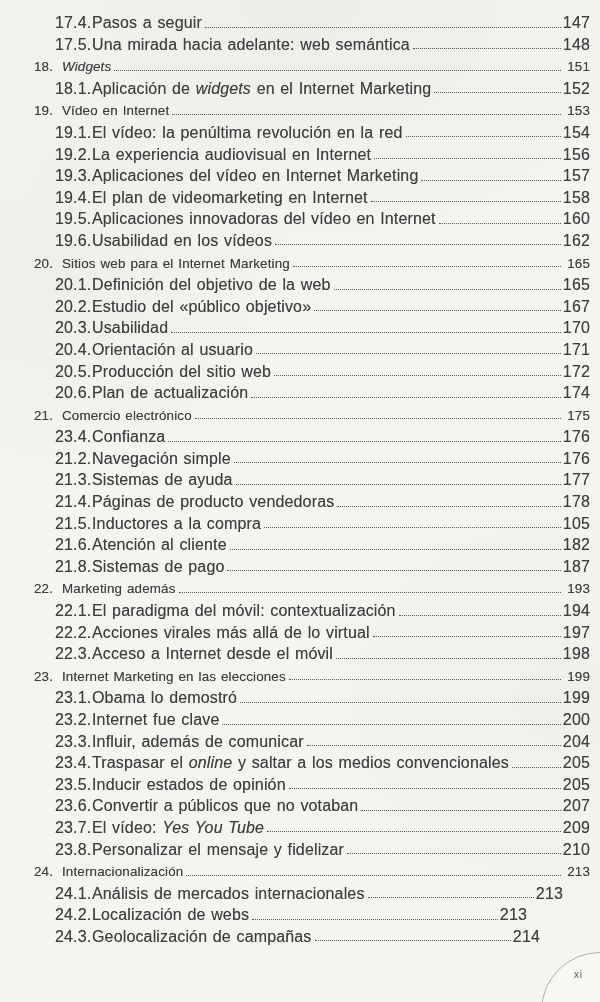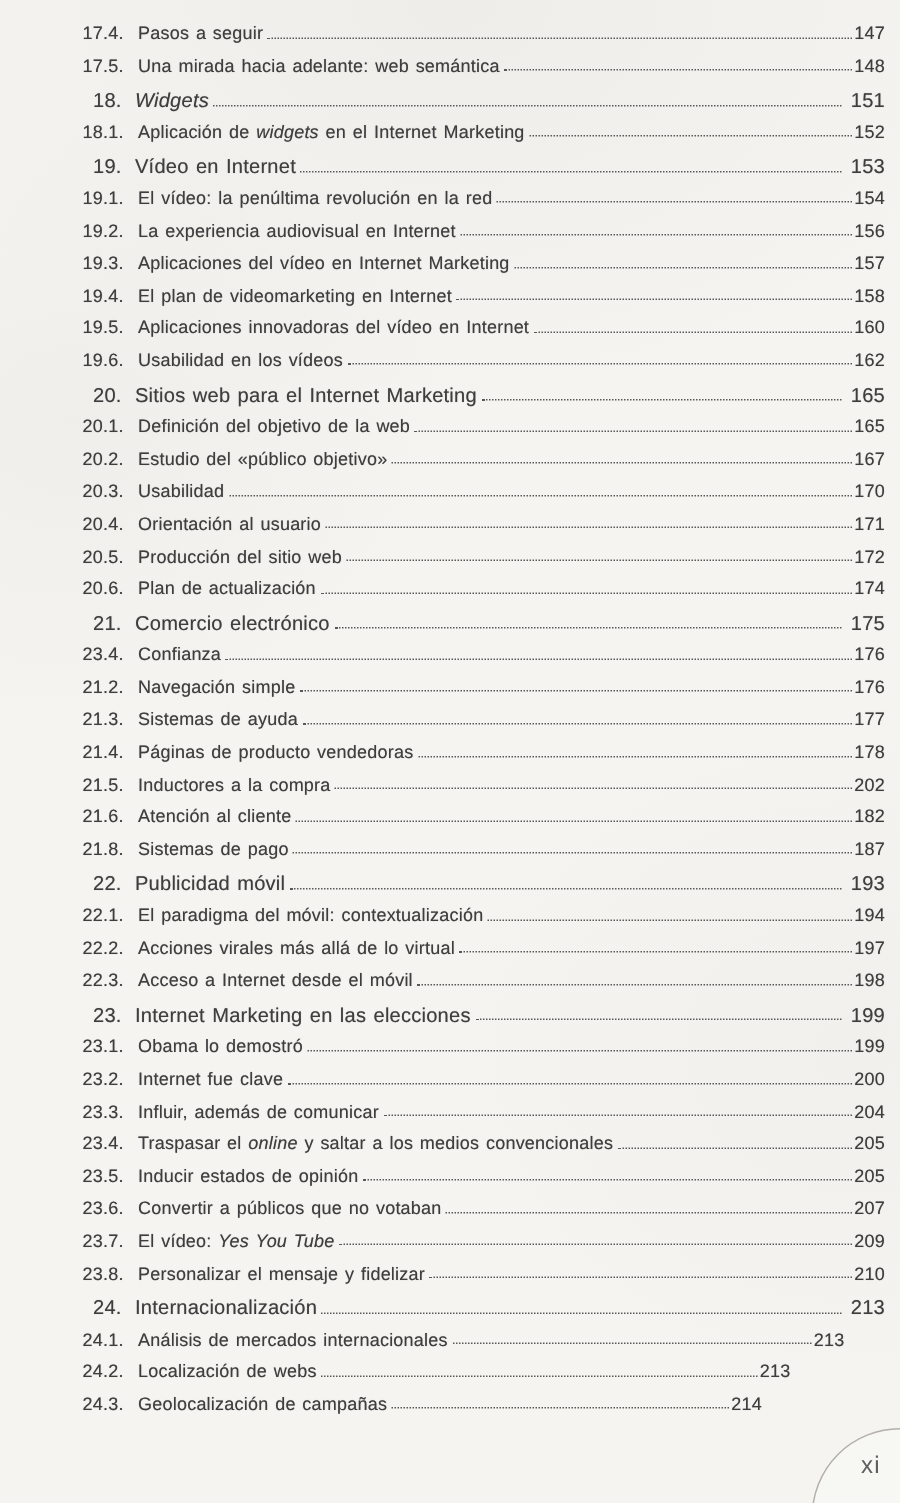--- a/index.html
+++ b/index.html
@@ -22,33 +22,33 @@
     top: 12px;
     left: 0;
     right: 0;
   }
   .row {
     display: flex;
     align-items: baseline;
     height: 21.6px;
     line-height: 21.6px;
     padding: 0 10px 0 55px;
-    font-size: 12px;
+    font-size: 16px;
     letter-spacing: 0.15px;
     word-spacing: 1px;
     white-space: nowrap;
     text-shadow: 0 0 0.5px rgba(62,62,62,0.55);
   }
   .row.chapter {
     padding-left: 34px;
     font-size: 13.4px;
     margin-top: 1px;
   }
   .num { flex: 0 0 auto; width: 37px; }
-  .chapter .num { width: 28px; margin-left: 28px; }
+  .chapter .num { width: 28px; }
   .title { flex: 0 0 auto; }
   .it { font-style: italic; text-align: right; }
   .leader { flex: 1 1 auto; position: relative; min-width: 8px; align-self: baseline; height: 0; }
   .leader::after {
     content: "";
     position: absolute;
     left: 3px;
     right: 2px;
     bottom: 0.5px;
     height: 0;
@@ -63,21 +63,21 @@
     width: 116px;
     height: 116px;
     border-radius: 50%;
     border: 1.5px solid #b3b0aa;
     background: rgba(255,255,255,0.25);
   }
   .folio {
     position: absolute;
     left: 574px;
     top: 969px;
-    font-size: 16px;
+    font-size: 10px;
     letter-spacing: 0.8px;
     color: #5d5d5d;
   }
 </style>
 </head>
 <body>
 
 <div class="page">
   <div class="toc-list">
       <div class="row section">
@@ -215,37 +215,37 @@
       <div class="row section">
         <span class="num">21.4.</span>
         <span class="title">Páginas de producto vendedoras</span>
         <span class="leader"></span>
         <span class="pg">178</span>
       </div>
       <div class="row section">
         <span class="num">21.5.</span>
         <span class="title">Inductores a la compra</span>
         <span class="leader"></span>
-        <span class="pg">202</span>
+        <span class="pg">105</span>
       </div>
       <div class="row section">
         <span class="num">21.6.</span>
         <span class="title">Atención al cliente</span>
         <span class="leader"></span>
         <span class="pg">182</span>
       </div>
       <div class="row section">
         <span class="num">21.8.</span>
         <span class="title">Sistemas de pago</span>
         <span class="leader"></span>
         <span class="pg">187</span>
       </div>
       <div class="row chapter">
         <span class="num">22.</span>
-        <span class="title">Publicidad móvil</span>
+        <span class="title">Marketing además</span>
         <span class="leader"></span>
         <span class="pg">193</span>
       </div>
       <div class="row section">
         <span class="num">22.1.</span>
         <span class="title">El paradigma del móvil: contextualización</span>
         <span class="leader"></span>
         <span class="pg">194</span>
       </div>
       <div class="row section">
@@ -325,21 +325,21 @@
         <span class="title">Análisis de mercados internacionales</span>
         <span class="leader"></span>
         <span class="pg">213</span>
       </div>
       <div class="row section" style="padding-right: 73px;">
         <span class="num">24.2.</span>
         <span class="title">Localización de webs</span>
         <span class="leader"></span>
         <span class="pg">213</span>
       </div>
-      <div class="row section" style="padding-right: 92px;">
+      <div class="row section" style="padding-right: 60px;">
         <span class="num">24.3.</span>
         <span class="title">Geolocalización de campañas</span>
         <span class="leader"></span>
         <span class="pg">214</span>
       </div>
     </div>
   <div class="corner-circle"></div>
   <span class="folio">xi</span>
 </div>
 

